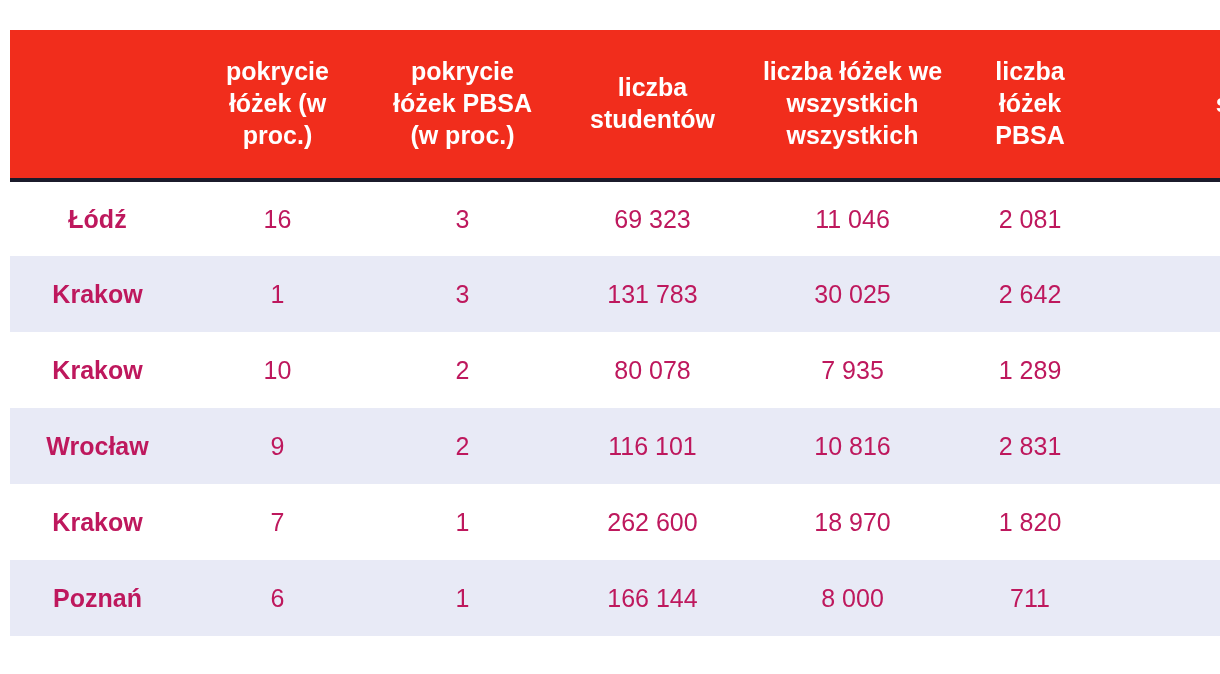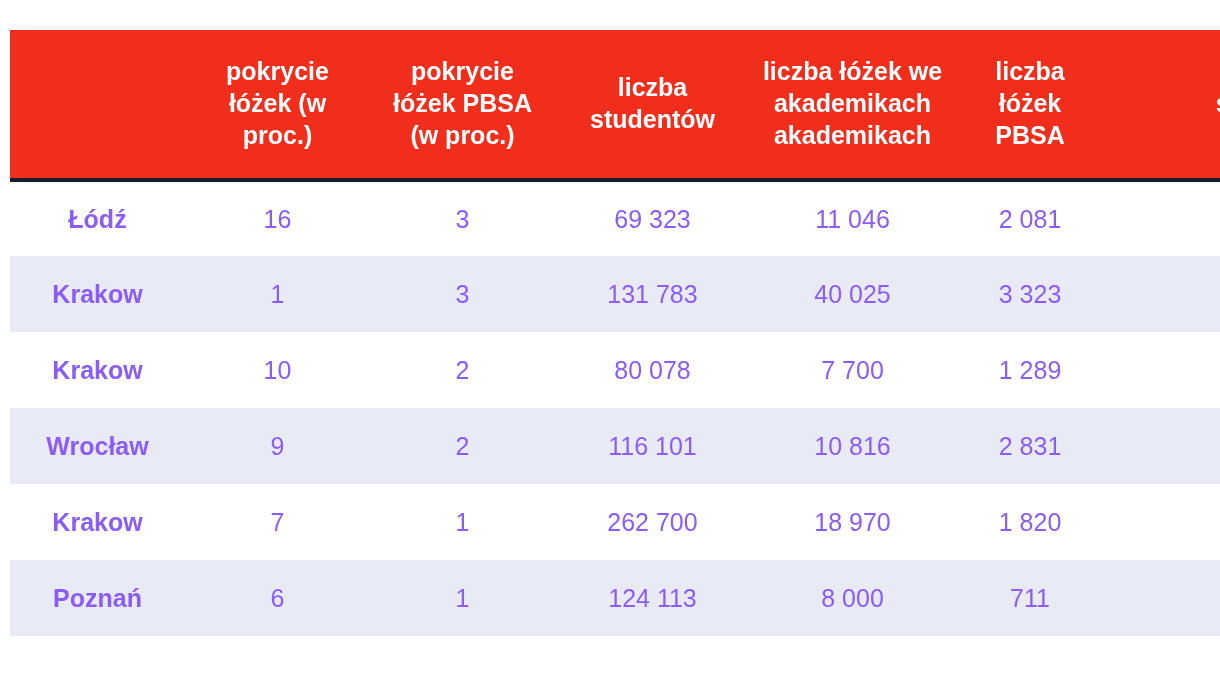--- a/index.html
+++ b/index.html
@@ -61,21 +61,21 @@
     border-bottom: 4px solid #1b1b2b;
   }
   tbody td {
     font-size: 25px;
     line-height: 1.2;
     text-align: center;
     vertical-align: middle;
     height: 76px;
     padding: 0 10px;
     box-sizing: border-box;
-    color: #8b5cf6;
+    color: #be185d;
   }
   tbody td.city {
     font-weight: bold;
     text-align: center;
   }
   tbody tr.alt td {
     background: #e8eaf6;
   }
   tbody tr td {
     background: #ffffff;
@@ -99,76 +99,76 @@
         <col class="c-num4">
         <col class="c-num5">
         <col class="c-num6">
       </colgroup>
       <thead>
         <tr>
           <th class="city-head"></th>
           <th>pokrycie łóżek (w proc.)</th>
           <th>pokrycie łóżek PBSA (w proc.)</th>
           <th>liczba studentów</th>
-          <th>liczba łóżek we akademikach akademikach</th>
+          <th>liczba łóżek we wszystkich wszystkich</th>
           <th>liczba łóżek PBSA</th>
           <th>stu na</th>
         </tr>
       </thead>
       <tbody>
         <tr>
           <td class="city">Łódź</td>
           <td>16</td>
           <td>3</td>
           <td>69 323</td>
           <td>11 046</td>
           <td>2 081</td>
           <td></td>
         </tr>
         <tr class="alt">
           <td class="city">Krakow</td>
           <td>1</td>
           <td>3</td>
           <td>131 783</td>
-          <td>40 025</td>
-          <td>3 323</td>
+          <td>30 025</td>
+          <td>2 642</td>
           <td></td>
         </tr>
         <tr>
           <td class="city">Krakow</td>
           <td>10</td>
           <td>2</td>
           <td>80 078</td>
-          <td>7 700</td>
+          <td>7 935</td>
           <td>1 289</td>
           <td></td>
         </tr>
         <tr class="alt">
           <td class="city">Wrocław</td>
           <td>9</td>
           <td>2</td>
           <td>116 101</td>
           <td>10 816</td>
           <td>2 831</td>
           <td></td>
         </tr>
         <tr>
           <td class="city">Krakow</td>
           <td>7</td>
           <td>1</td>
-          <td>262 700</td>
+          <td>262 600</td>
           <td>18 970</td>
           <td>1 820</td>
           <td></td>
         </tr>
         <tr class="alt">
           <td class="city">Poznań</td>
           <td>6</td>
           <td>1</td>
-          <td>124 113</td>
+          <td>166 144</td>
           <td>8 000</td>
           <td>711</td>
           <td></td>
         </tr>
       </tbody>
     </table>
   </div>
 </div>
 
 </body></html>

